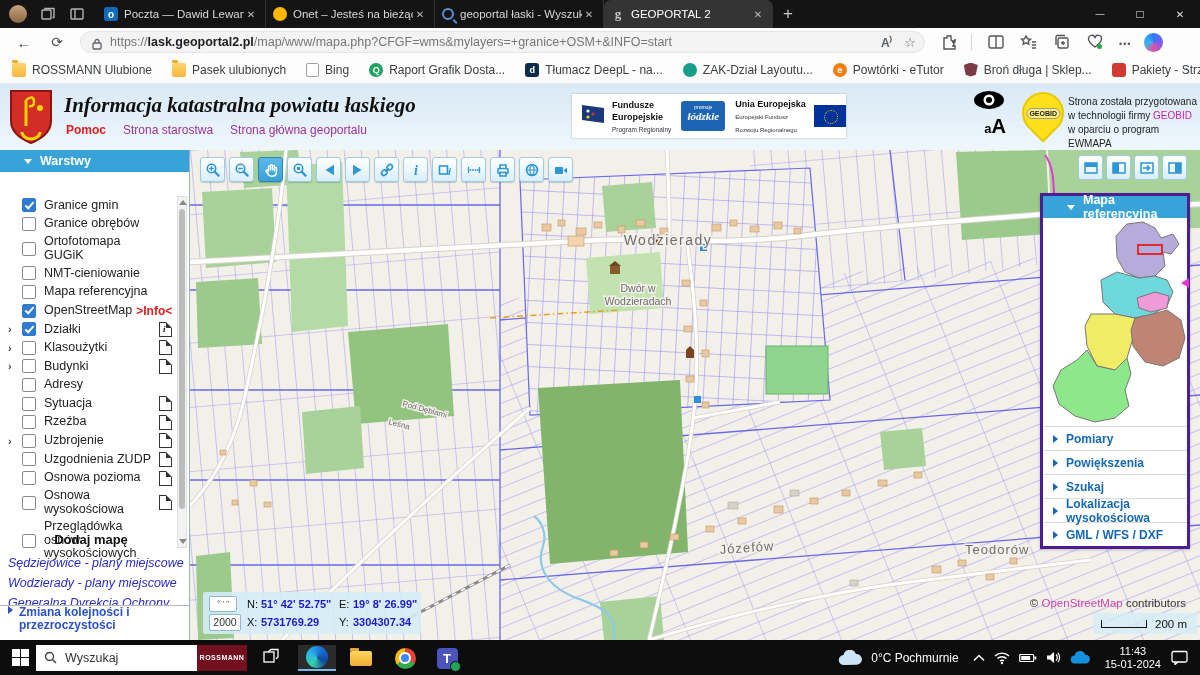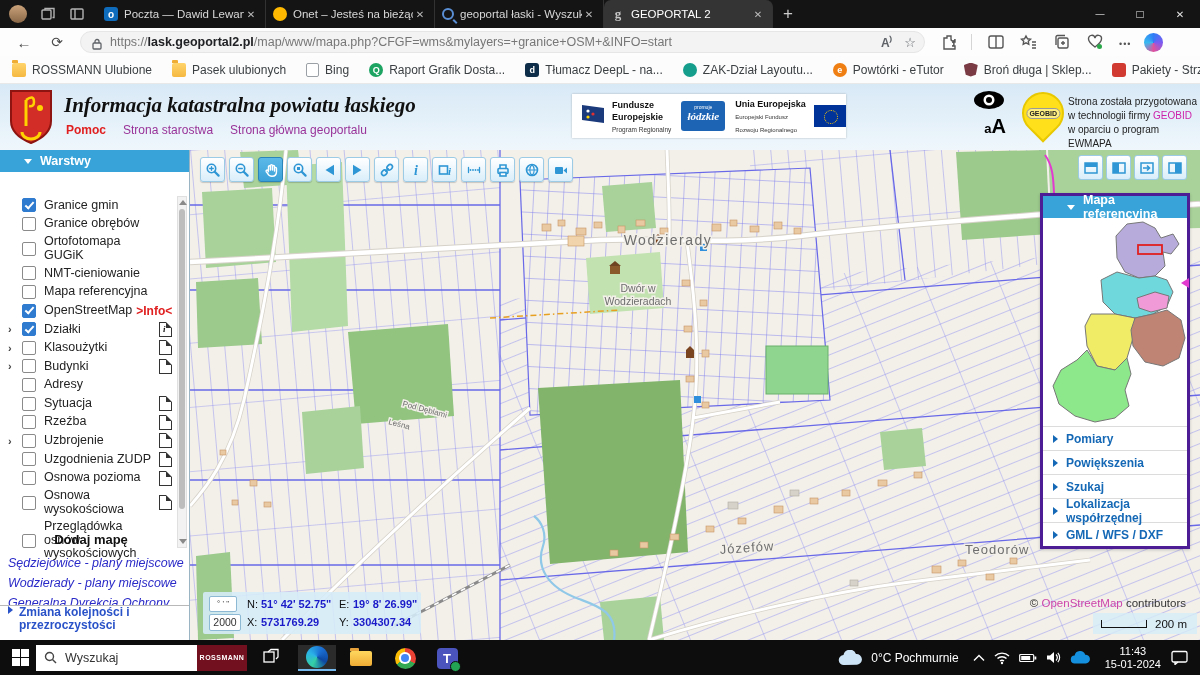--- a/index.html
+++ b/index.html
@@ -816,21 +816,21 @@
 
         <div class="rmenu">
             <span>Powiększenia</span>
           </div>
 
         <div class="rmenu">
             <span>Szukaj</span>
           </div>
 
         <div class="rmenu">
-            <span>Lokalizacja współrzędnej</span>
+            <span>Lokalizacja wysokościowa</span>
           </div>
 
         <div class="rmenu">
             <span>GML / WFS / DXF</span>
           </div>
 
     </div>
   </div>
 </div>
 

